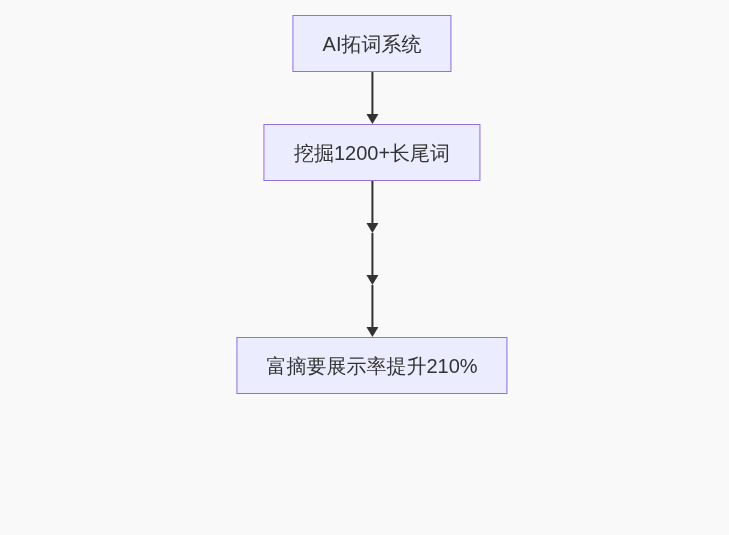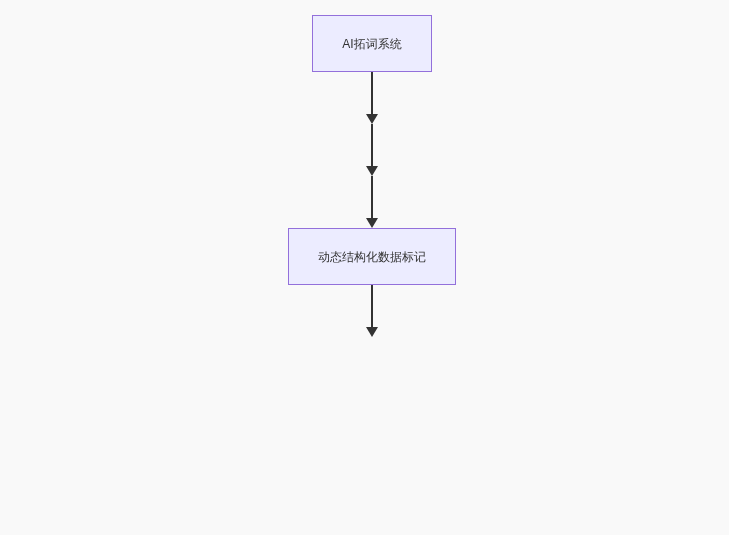--- a/index.html
+++ b/index.html
@@ -33,21 +33,21 @@
   }
   .node {
     display: flex;
     align-items: center;
     justify-content: center;
     height: 57px;
     padding: 0 29px;
     background: var(--node-fill);
     border: 1px solid var(--node-border);
     color: var(--text);
-    font-size: 12px;
+    font-size: 20px;
     line-height: 1;
     white-space: nowrap;
   }
   .connector {
     display: flex;
     flex-direction: column;
     align-items: center;
     height: 52px;
   }
   .connector .line {
@@ -71,36 +71,39 @@
 
     <div class="node">
       <span>AI拓词系统</span>
     </div>
 
     <div class="connector">
       <div class="line"></div>
       <div class="arrowhead"></div>
     </div>
 
+    <div class="node">
+      <span>挖掘1200+长尾词</span>
+    </div>
+
+    <div class="connector">
+      <div class="line"></div>
+      <div class="arrowhead"></div>
+    </div>
+
 
     <div class="connector">
       <div class="line"></div>
       <div class="arrowhead"></div>
     </div>
 
 
     <div class="connector">
       <div class="line"></div>
       <div class="arrowhead"></div>
     </div>
 
     <div class="node">
-      <span>动态结构化数据标记</span>
+      <span>富摘要展示率提升210%</span>
     </div>
-
-    <div class="connector">
-      <div class="line"></div>
-      <div class="arrowhead"></div>
-    </div>
-
 
   </div>
 </div>
 
 </body></html>

